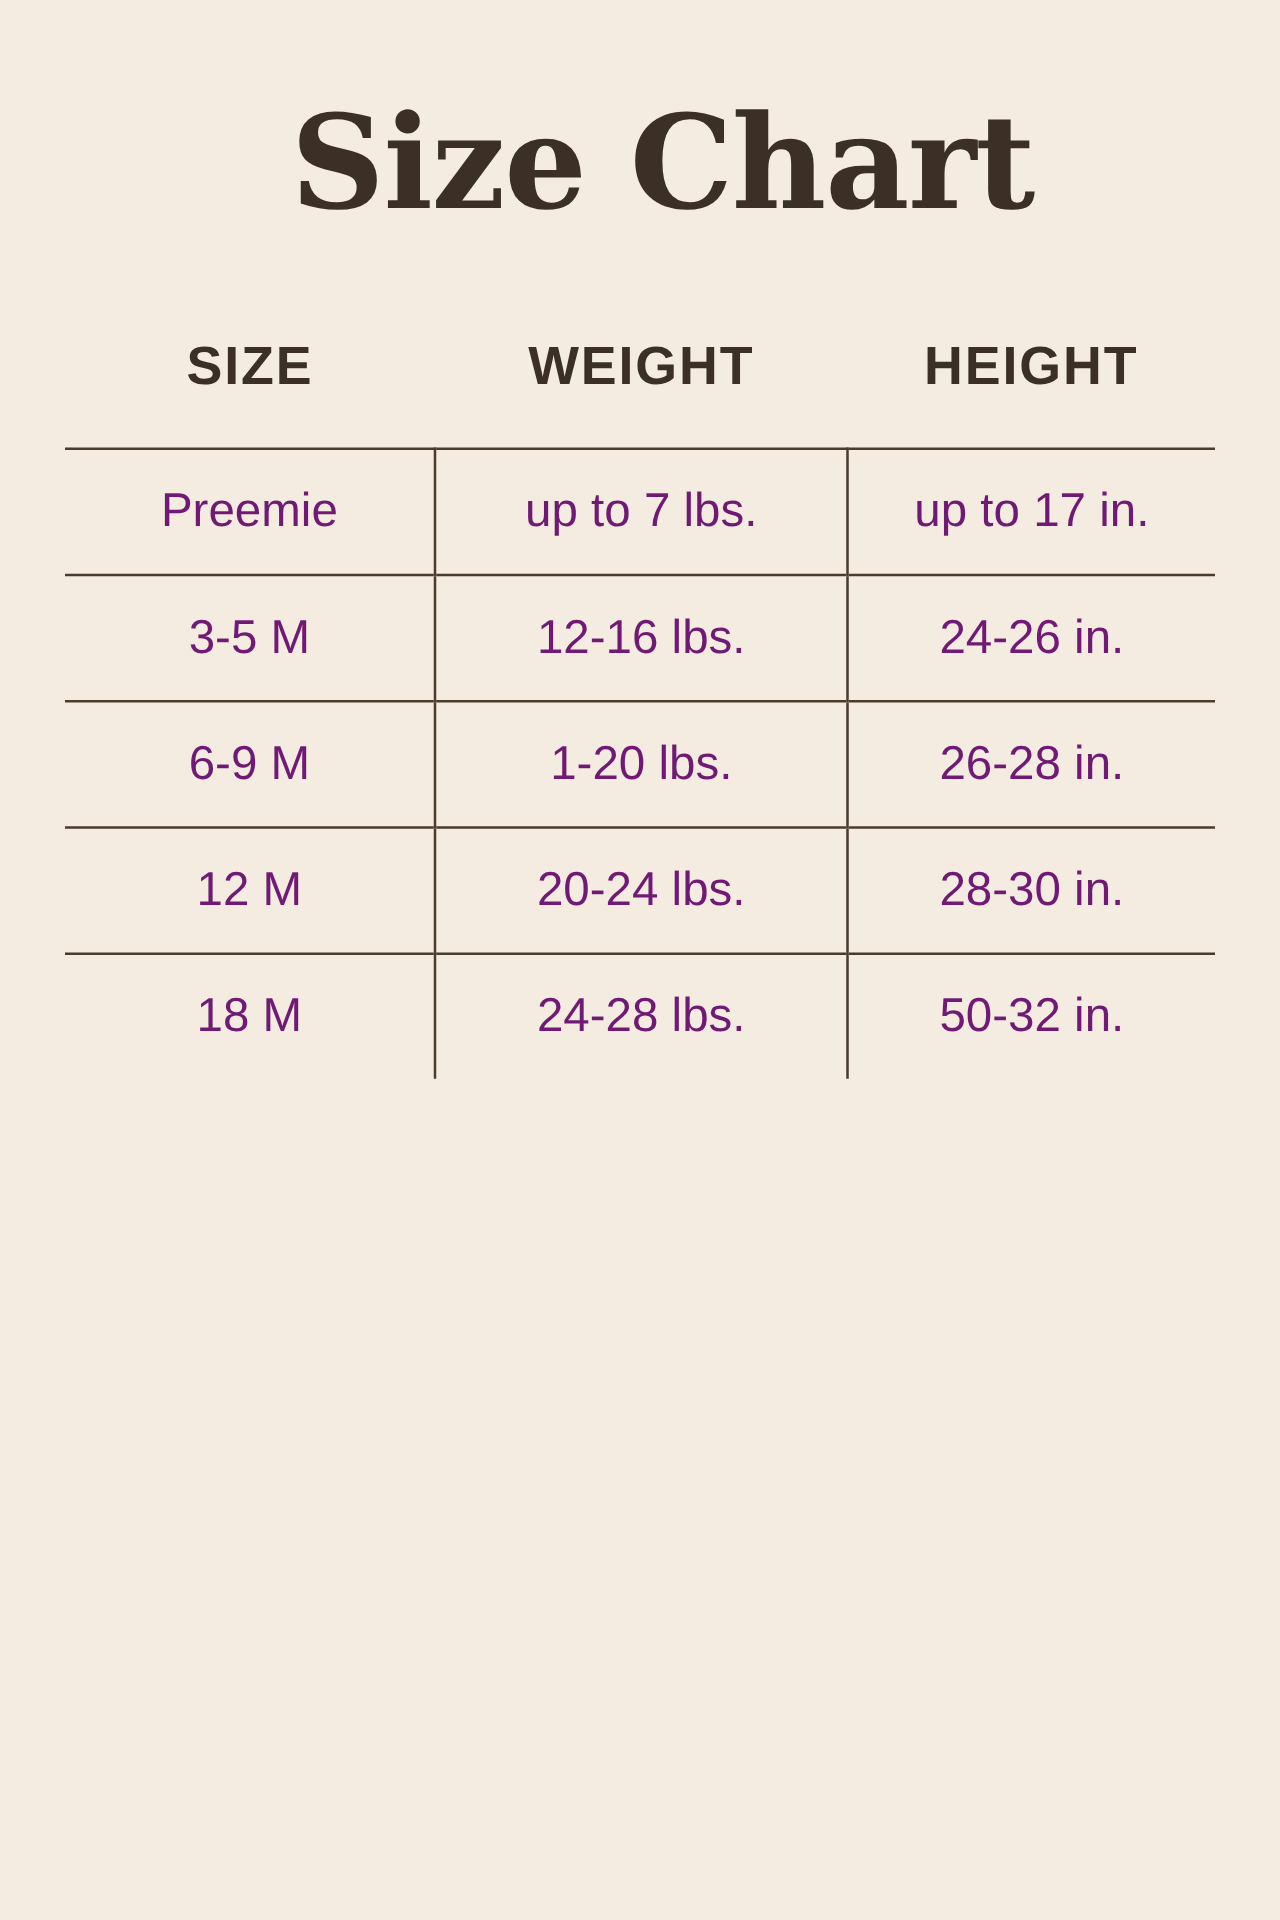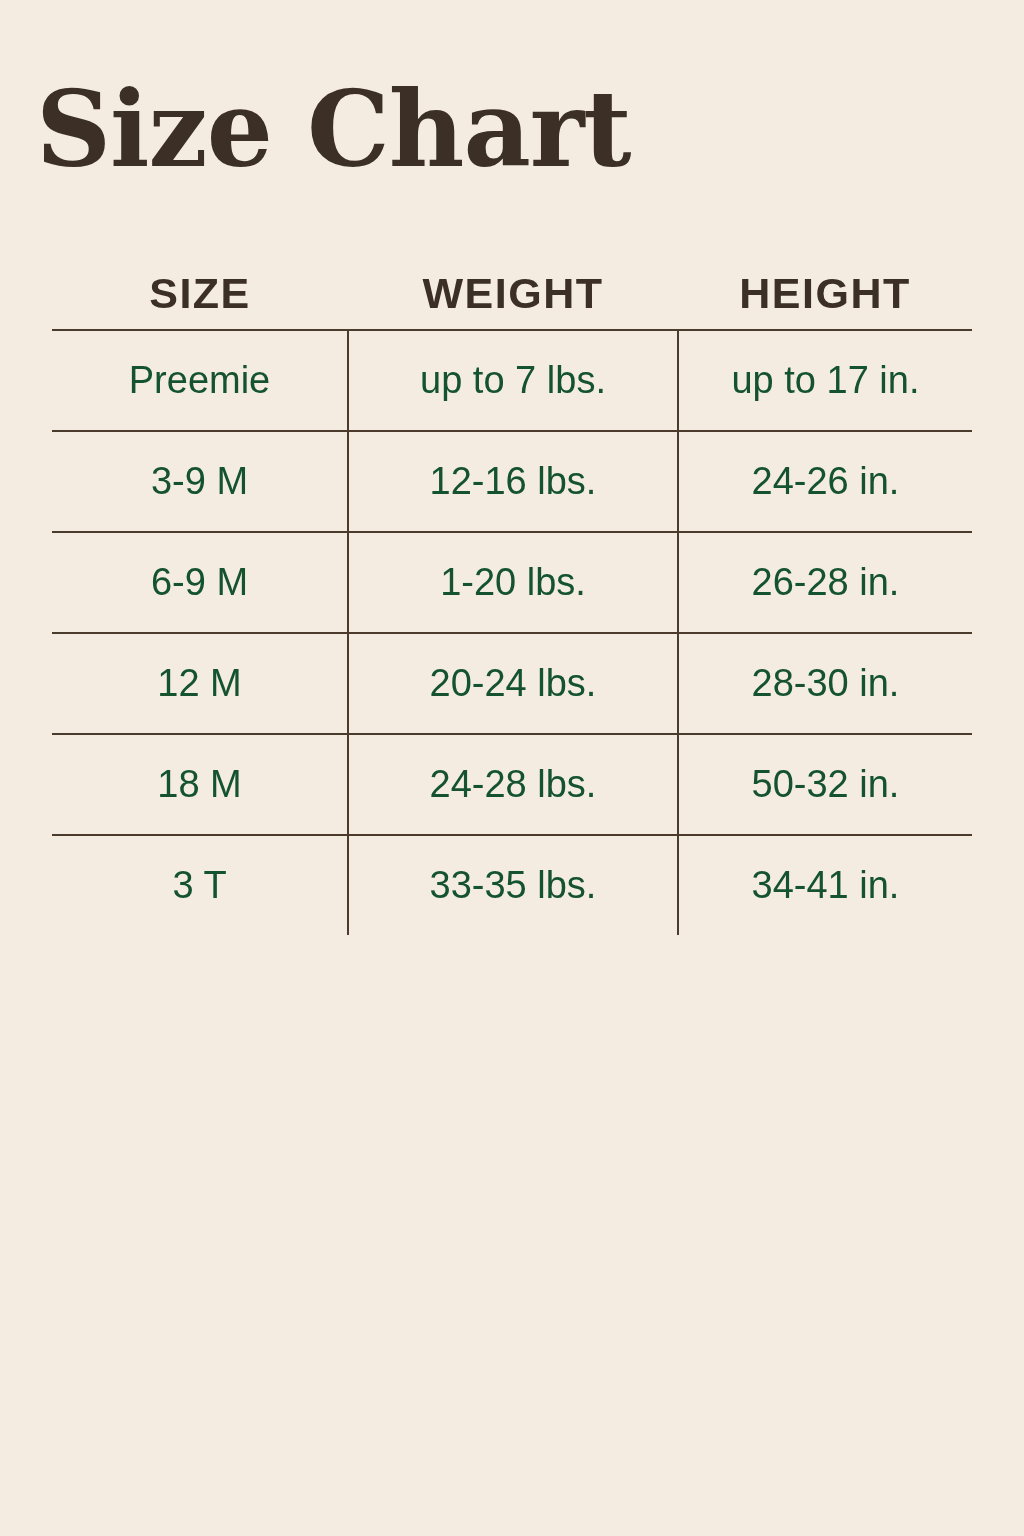--- a/index.html
+++ b/index.html
@@ -15,20 +15,21 @@
     overflow: hidden;
   }
   .page {
     width: 1024px;
     height: 1536px;
     box-sizing: border-box;
     position: relative;
     background: #f4ece0;
   }
   .title {
+    text-align: center;
     font-family: "DejaVu Serif", "Liberation Serif", serif;
     font-weight: 700;
     font-size: 104px;
     line-height: 1;
     color: #3c3026;
     letter-spacing: -1px;
     padding-top: 78px;
     padding-left: 36px;
   }
   .table-wrap {
@@ -44,29 +45,29 @@
   table.size-table col.c2 { width: 330px; }
   table.size-table col.c3 { width: 294px; }
 
   table.size-table thead th {
     font-family: "Liberation Sans", sans-serif;
     font-weight: 700;
     font-size: 43px;
     letter-spacing: 1.5px;
     color: #3c3026;
     text-align: center;
-    padding-bottom: 11px;
+    padding-bottom: 40px;
     border: none;
     margin-top: 23px;
   }
   table.size-table tbody td {
     text-align: center;
     font-size: 38px;
     font-weight: 400;
-    color: #14532d;
+    color: #701a75;
     height: 99px;
     vertical-align: middle;
     border-top: 2.5px solid #4a3b2c;
     border-right: 2.5px solid #4a3b2c;
     padding: 0;
   }
   table.size-table tbody td:last-child {
     border-right: none;
   }
   table.size-table tbody tr:last-child td {
@@ -94,41 +95,36 @@
           <th>HEIGHT</th>
         </tr>
       </thead>
       <tbody>
         <tr>
           <td>Preemie</td>
           <td>up to 7 lbs.</td>
           <td>up to 17 in.</td>
         </tr>
         <tr>
-          <td>3-9 M</td>
+          <td>3-5 M</td>
           <td>12-16 lbs.</td>
           <td>24-26 in.</td>
         </tr>
         <tr>
           <td>6-9 M</td>
           <td>1-20 lbs.</td>
           <td>26-28 in.</td>
         </tr>
         <tr>
           <td>12 M</td>
           <td>20-24 lbs.</td>
           <td>28-30 in.</td>
         </tr>
         <tr>
           <td>18 M</td>
           <td>24-28 lbs.</td>
           <td>50-32 in.</td>
         </tr>
-        <tr>
-          <td>3 T</td>
-          <td>33-35 lbs.</td>
-          <td>34-41 in.</td>
-        </tr>
       </tbody>
     </table>
   </div>
 
 </div>
 
 </body></html>

